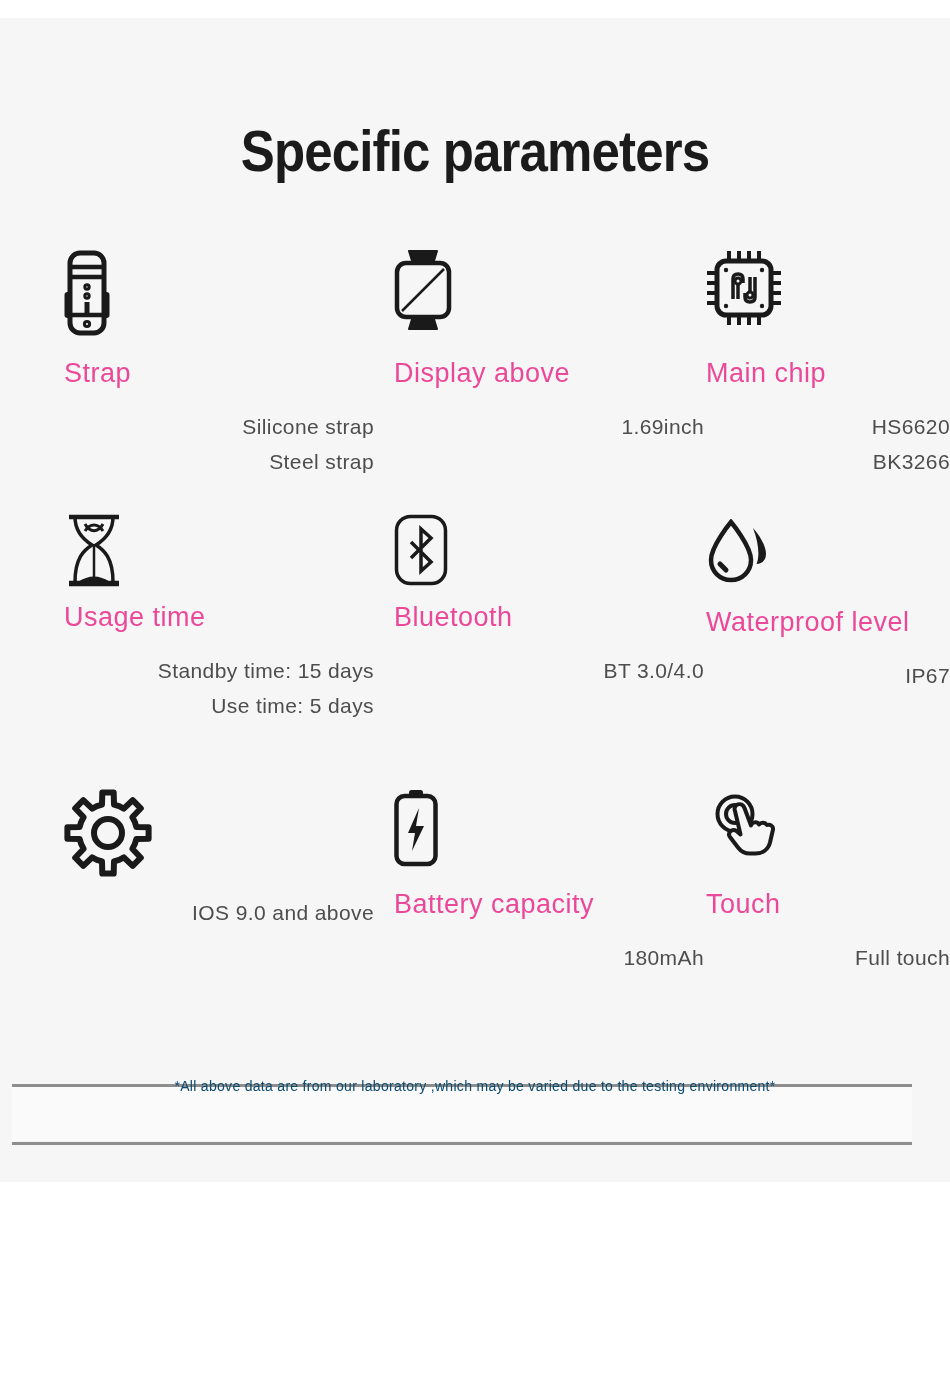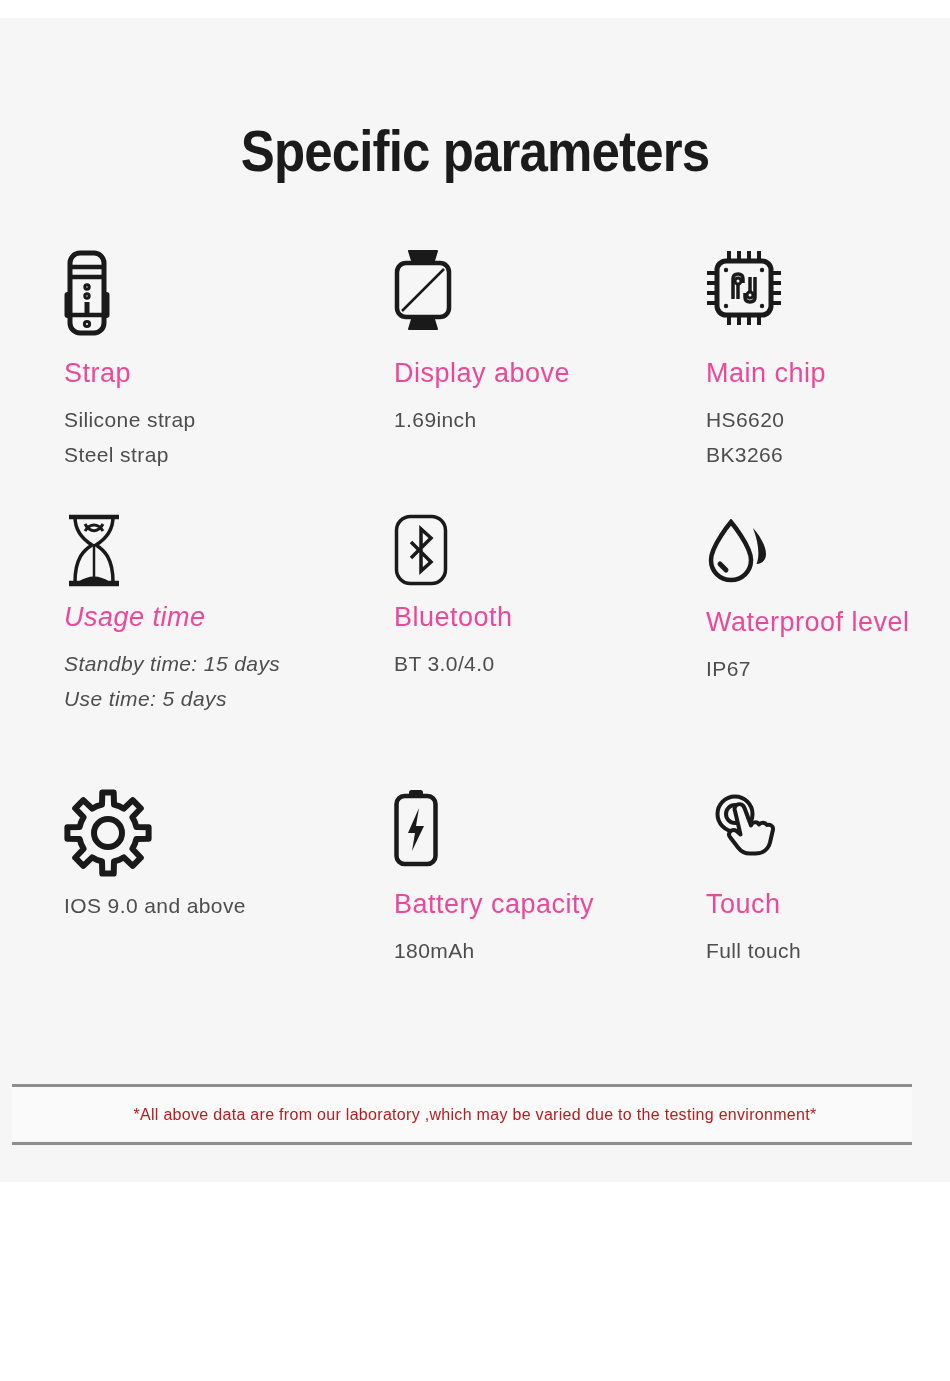--- a/index.html
+++ b/index.html
@@ -19,37 +19,37 @@
   .cell{position:absolute;width:310px;}
   .cell.c3{width:244px;}
   .icon-wrap{display:flex;align-items:flex-start;}
   .r1 .icon-wrap{height:94px;}
   .r2 .icon-wrap{height:74px;}
   .r3 .icon-wrap{height:86px;}
   .spec-label{
     margin-top:14px;font-size:27px;color:#ec4899;letter-spacing:.5px;
     white-space:nowrap;
   }
-  .spec-details{margin-top:14px;}
+  .spec-details{margin-top:21px;text-align:right;}
   .spec-details div{
     font-size:21px;line-height:34.5px;color:#4d4d4d;letter-spacing:.4px;
     white-space:nowrap;
   }
   .foot-band{
     position:absolute;left:12px;top:1087px;width:900px;height:54px;
     background:rgba(255,255,255,.45);
   }
   .rule{
     position:absolute;left:12px;width:900px;height:3px;background:#8e8e8e;
   }
   .rule.top{top:1084px;}
   .rule.bottom{top:1142px;}
   .foot-text{
-    position:absolute;left:25px;top:1102px;width:900px;text-align:center;
-    font-size:16px;line-height:25.5px;color:#b91c1c;letter-spacing:.3px;
+    position:absolute;left:25px;top:1074px;width:900px;text-align:center;
+    font-size:14px;line-height:25.5px;color:#0c4a6e;letter-spacing:.3px;
   }
   svg{display:block;}
 </style>
 </head>
 <body>
 
 <div class="panel"></div>
 
 <h1 class="page-title">Specific parameters</h1>
 
@@ -125,21 +125,21 @@
       <line x1="44" y1="27" x2="44" y2="41" stroke-width="3.5"></line>
     </svg>
   </div>
   <div class="spec-label">Main chip</div>
   <div class="spec-details">
     <div>HS6620</div>
     <div>BK3266</div>
   </div>
 </div>
 
-<div class="cell r2" style="left:64px;top:514px;font-style:italic;">
+<div class="cell r2" style="left:64px;top:514px;">
   <div class="icon-wrap">
     <svg width="60" height="74" viewBox="0 0 60 74" fill="none" stroke="#1a1a1a">
       <line x1="5" y1="3" x2="55" y2="3" stroke-width="4.5"></line>
       <path d="M11,3 C11,18 20,26 28,31 C20,36 11,44 11,68" stroke-width="3.5"></path>
       <path d="M49,3 C49,18 40,26 32,31 C40,36 49,44 49,68" stroke-width="3.5"></path>
       <path d="M21,10 C26,19 34,19 39,10" stroke-width="3"></path>
       <path d="M21,17 C26,9 34,9 39,17" stroke-width="3"></path>
       <line x1="30" y1="30" x2="30" y2="66" stroke-width="2.5"></line>
       <path d="M14,68 Q30,57 46,68 Z" fill="#1a1a1a" stroke="none"></path>
       <line x1="5" y1="69.5" x2="55" y2="69.5" stroke-width="5.5"></line>

